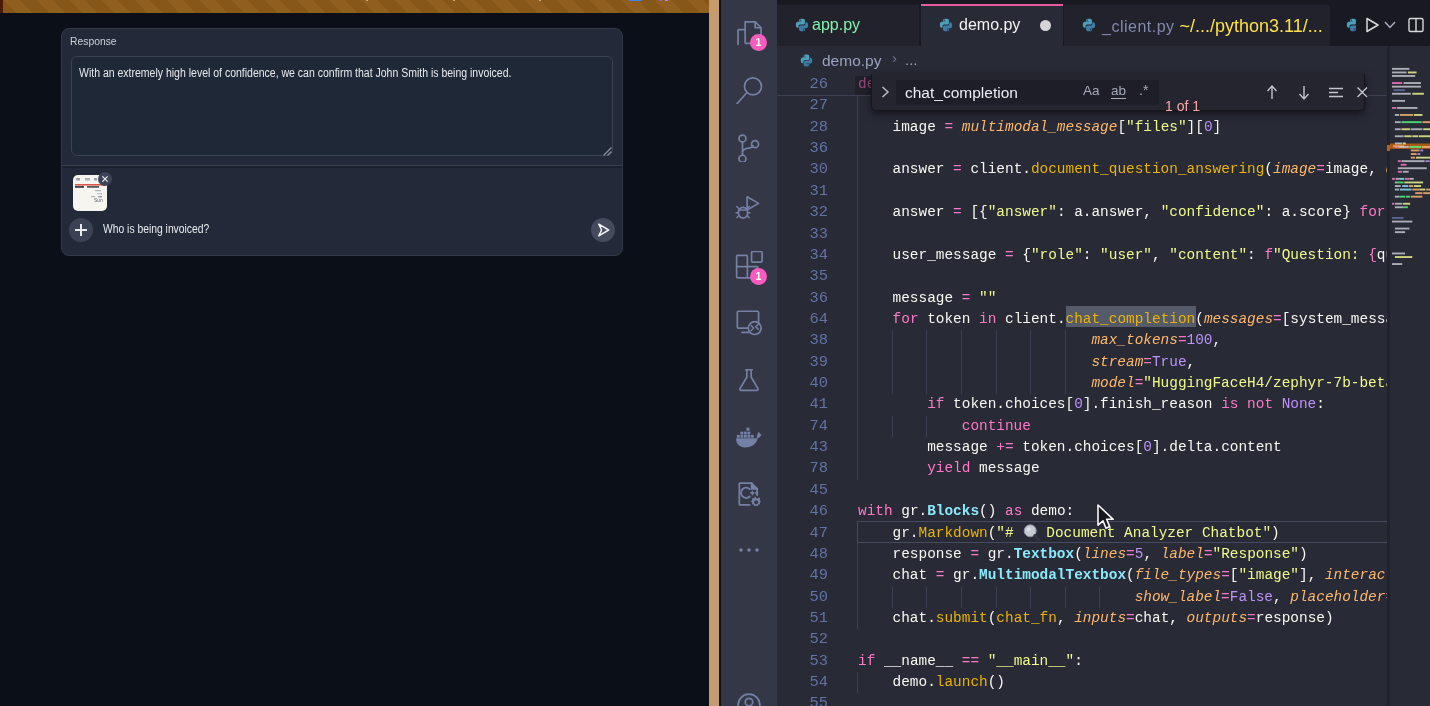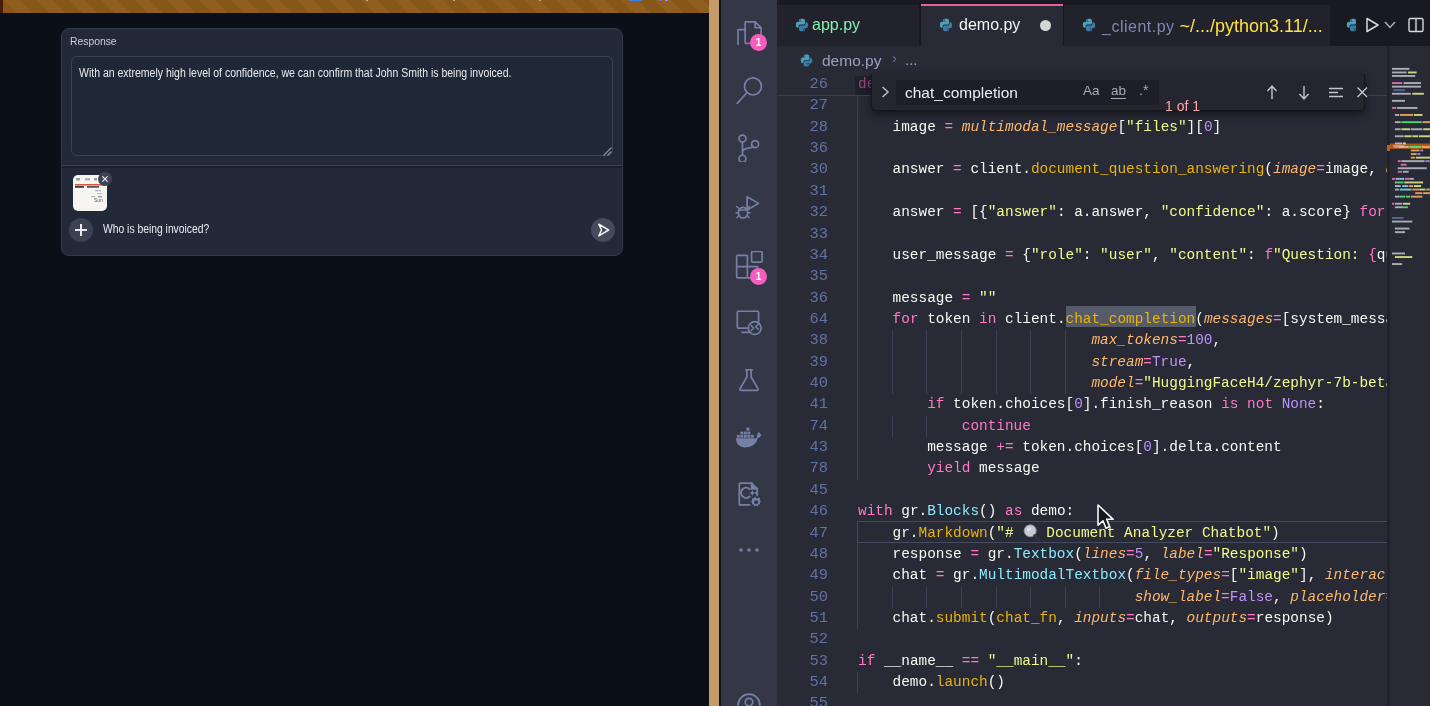--- a/index.html
+++ b/index.html
@@ -57,21 +57,21 @@
   .tabtxt { position:absolute; top:16px; font-size:16px; }
   #bcrumb { left:777px; top:46px; width:611px; height:28px; background:#282a36; }
 
   
   #editor { left:777px; top:74px; width:611px; height:632px; background:#282a36; overflow:hidden; }
   #gutter { position:absolute; left:0; top:0; width:51px; text-align:right;
     font-family:"Liberation Mono",monospace; font-size:15.4px; line-height:21.36px; color:#6272a4; }
   #code { position:absolute; left:81px; top:0; font-family:"Liberation Mono",monospace;
     font-size:14.42px; line-height:21.36px; color:#f8f8f2; white-space:pre; }
   .pk { color:#ff79c6; } .gr { color:#eab308; } .or { color:#ffb86c; font-style:italic; }
-  .yl { color:#f1fa8c; } .pu { color:#bd93f9; } .cy { color:#8be9fd; }
+  .yl { color:#f1fa8c; } .pu { color:#bd93f9; } .cy { color:#8be9fd;font-weight:bold; }
   .ig { position:absolute; width:1px; background:#3c3f51; }
   #match { position:absolute; left:289px; top:232px; width:130px; height:21px; background:#565b69; }
   #curline { position:absolute; left:80px; top:447px; width:531px; height:22px; border:1px solid #454a5f; }
 
   
   #findw { left:871px; top:74px; width:494px; height:37px; background:#24252f;
     border:1px solid #16171d; border-top:none; border-radius:0 0 5px 5px;
     box-shadow:0 3px 8px rgba(0,0,0,.55); }
   #find-input { position:absolute; left:24px; top:6px; width:263px; height:25px; background:#1d1e28; border-radius:2px; }
   #find-text { position:absolute; left:9px; top:3.5px; font-family:"Liberation Sans",sans-serif; font-size:15.5px; color:#eceef2; }

